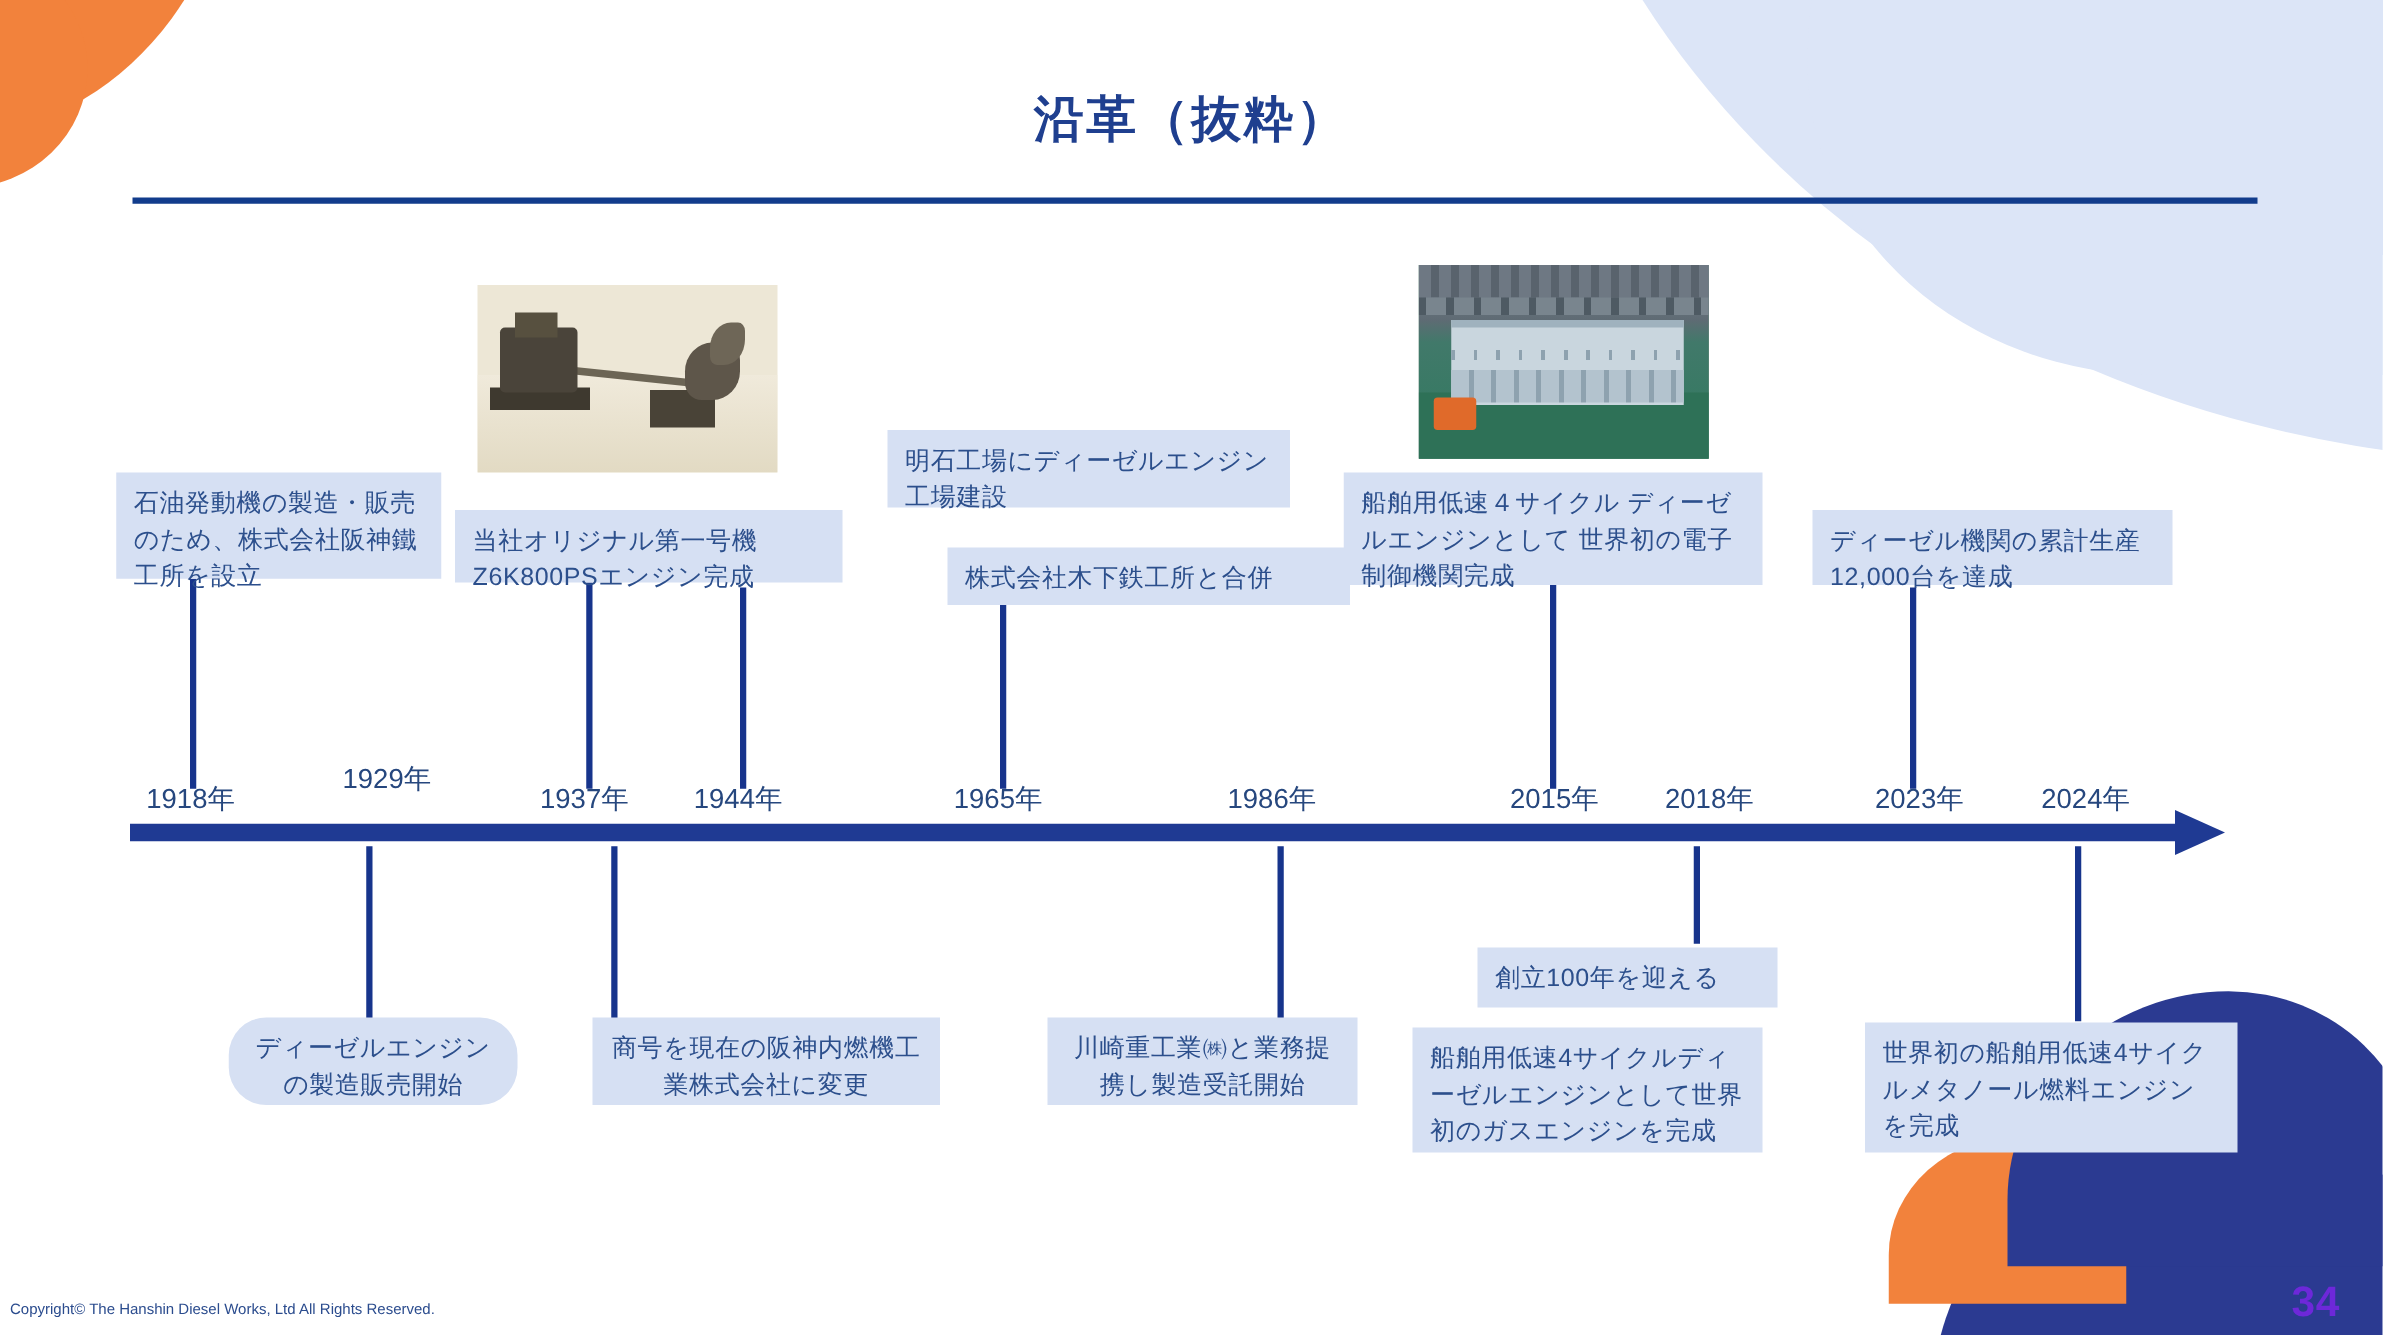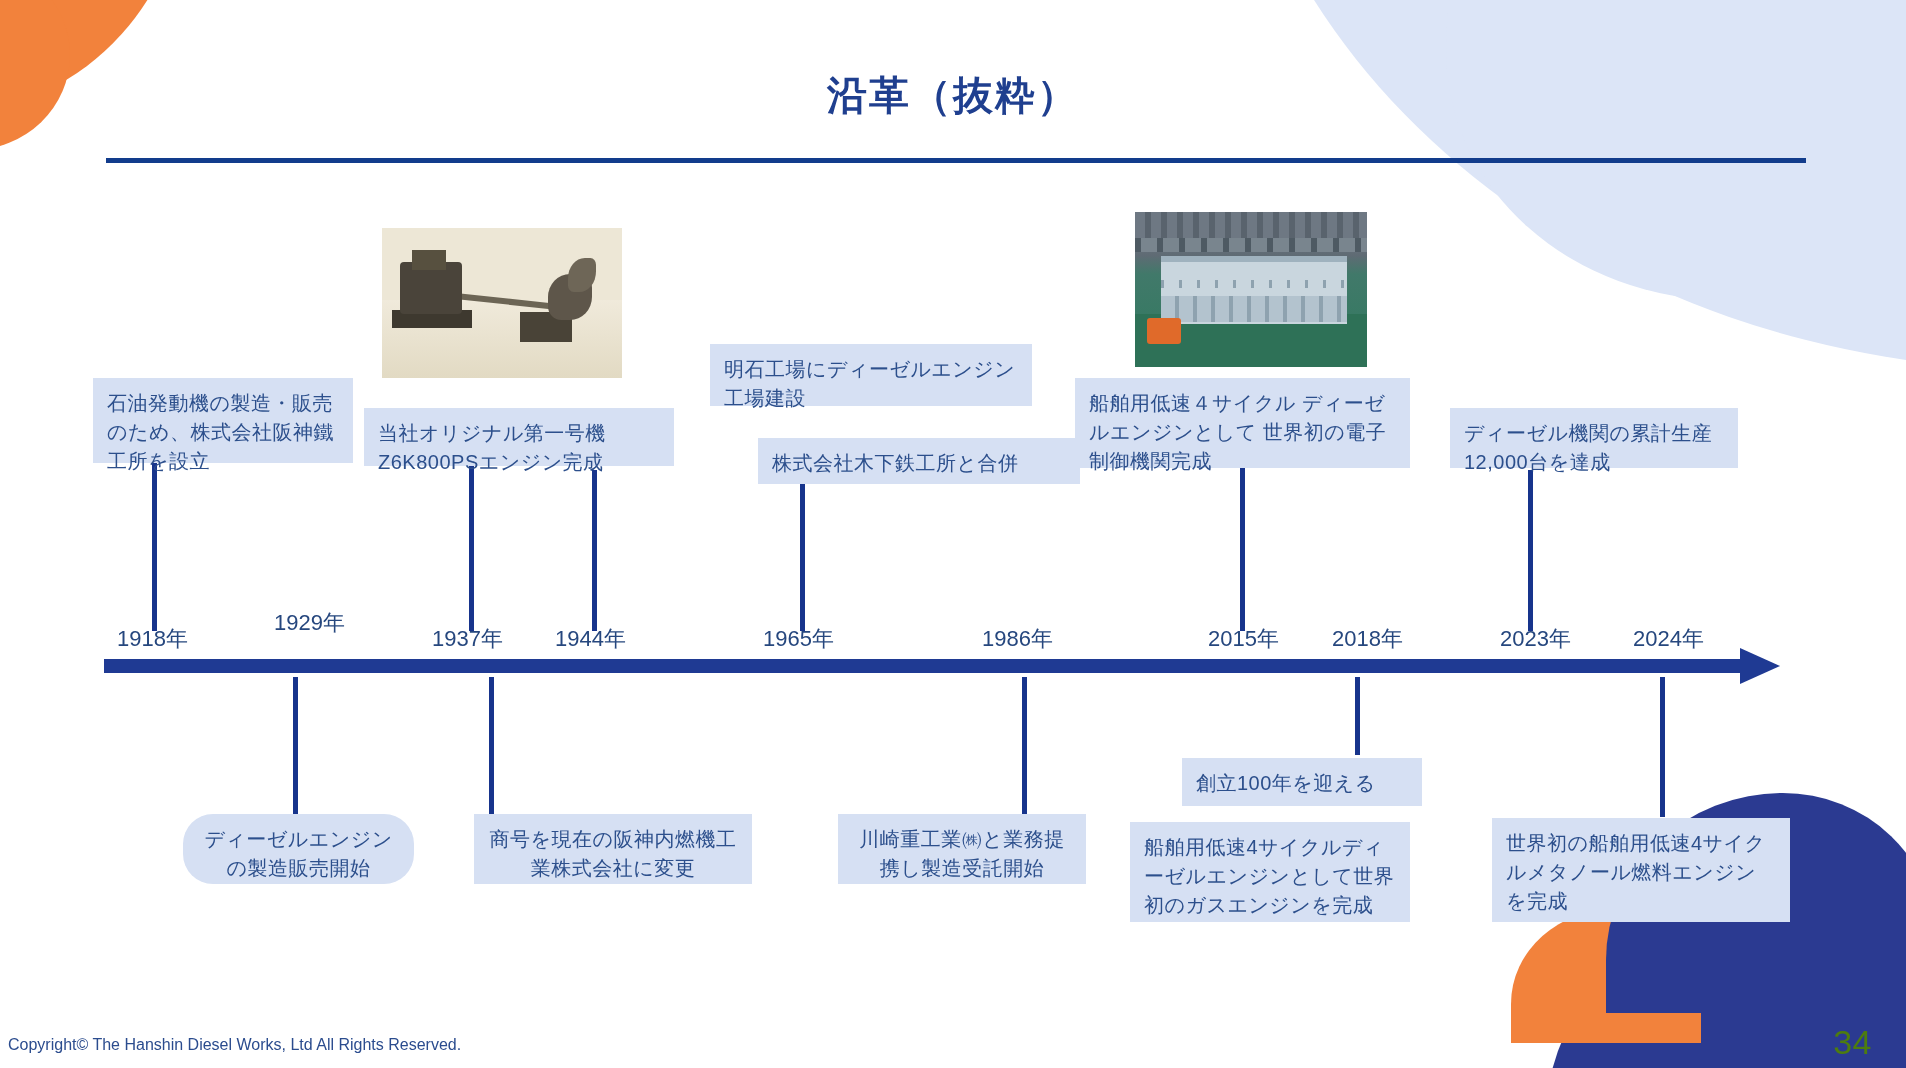--- a/index.html
+++ b/index.html
@@ -19,22 +19,22 @@
            border-radius:0 0 0 100%/0 0 0 100%;}
   .blob-tr2{right:-60px;top:-260px;width:520px;height:560px;background:#DCE5F7;
             border-radius:50% 0 0 58%/60% 0 0 48%;}
   .blob-br{right:-70px;bottom:-120px;width:430px;height:290px;background:#2B3A91;
            border-radius:60% 45% 0 0/80% 70% 0 0;}
   .blob-br-orange{right:205px;bottom:25px;width:190px;height:135px;background:#F2823C;
             border-radius:62% 48% 0 0/78% 66% 0 0;z-index:1;}
   .blob-br-top{right:-30px;bottom:55px;width:330px;height:220px;background:#2B3A91;
             border-radius:60% 52% 0 0/85% 75% 0 0;z-index:2;}
 
-  .page-num{position:absolute;right:34px;bottom:6px;color:#4d7c0f;font-size:34px;
-            font-weight:normal;z-index:5;letter-spacing:.5px;}
+  .page-num{position:absolute;right:34px;bottom:6px;color:#6d28d9;font-size:34px;
+            font-weight:bold;z-index:5;letter-spacing:.5px;}
 
   
   .title{position:absolute;left:0;right:0;top:68px;text-align:center;
          color:#1F3F8F;font-size:40px;font-weight:bold;letter-spacing:2px;z-index:4;}
   .title-rule{position:absolute;left:106px;top:158px;width:1700px;height:5px;
               background:#123C8C;z-index:4;}
 
   
   .axis{position:absolute;left:104px;top:655px;width:1680px;height:22px;z-index:3;}
   .axis-bar{position:absolute;left:0;top:4px;width:1640px;height:14px;background:#1F3A93;}
@@ -81,21 +81,21 @@
           background:repeating-linear-gradient(90deg,#8EA2AF 0 3px,transparent 3px 18px);}
   .p2-eng:before{content:"";position:absolute;left:0;top:34px;width:100%;height:26px;
           background:repeating-linear-gradient(90deg,#B3C3CE 0 14px,#8EA2AF 14px 18px);}
   .p2-rail{position:absolute;left:0;top:26px;width:100%;height:14px;
           background:repeating-linear-gradient(90deg,#4E5A63 0 6px,#79858E 6px 22px);}
   .p2-or{position:absolute;left:12px;top:106px;width:34px;height:26px;background:#E06A2A;
           border-radius:3px;}
   .p2-rf{position:absolute;left:0;top:0;width:100%;height:26px;
           background:repeating-linear-gradient(90deg,#6E7883 0 10px,#59636D 10px 16px);}
 
-  .footer{position:absolute;left:8px;bottom:14px;color:#2B4C8E;font-size:16px;z-index:5;}
+  .footer{position:absolute;left:8px;bottom:14px;color:#2B4C8E;font-size:12px;z-index:5;}
 </style>
 </head>
 <body>
 
 <div class="slide">
 
   <div class="blob blob-tr"></div>
   <div class="blob blob-tr2"></div>
   <div class="blob blob-tl"></div>
   <div class="blob blob-tl2"></div>

